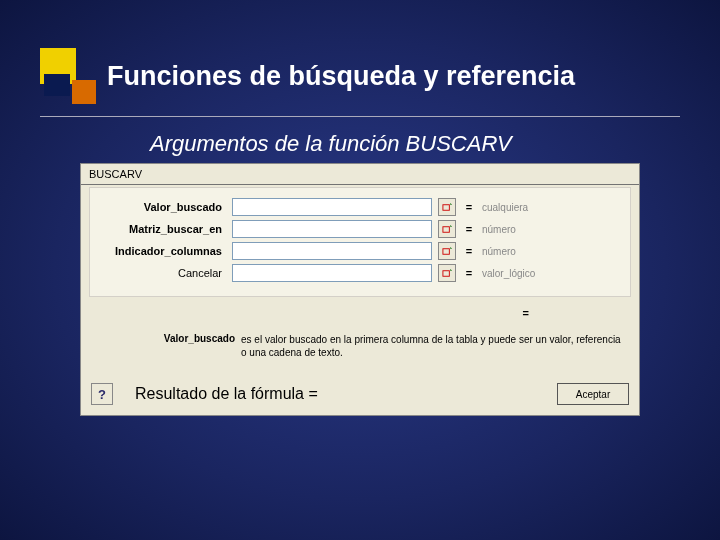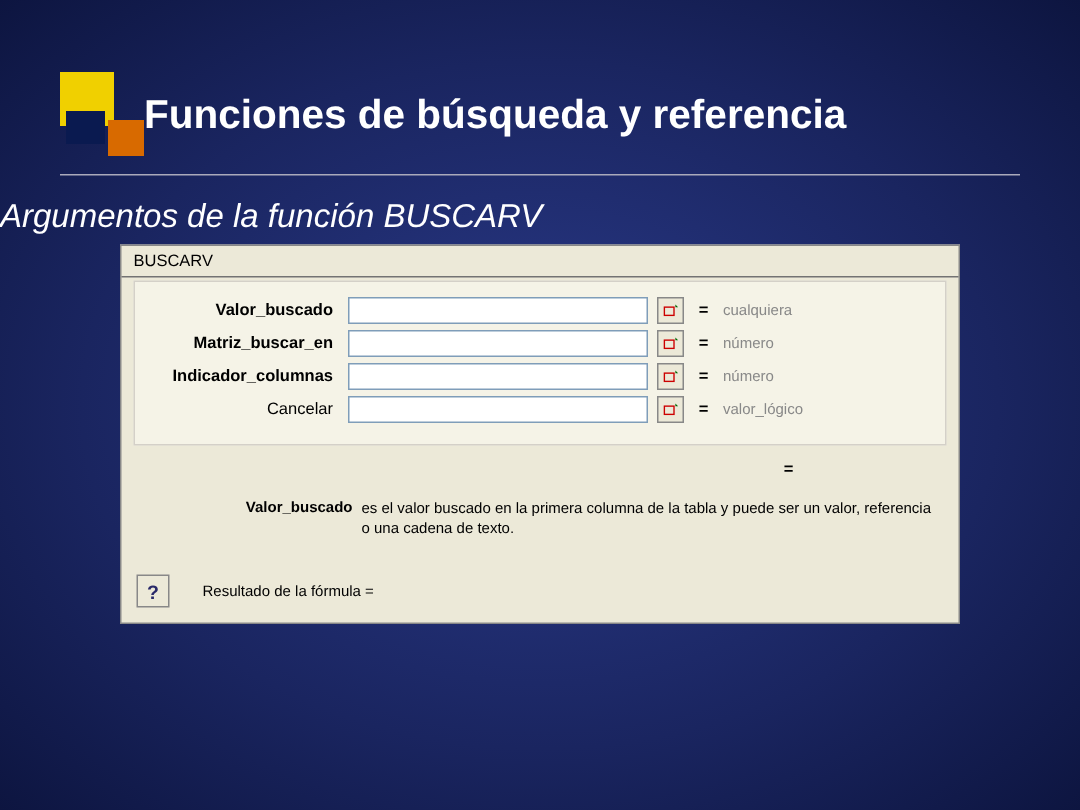--- a/index.html
+++ b/index.html
@@ -5,21 +5,21 @@
   * { box-sizing: border-box; margin: 0; padding: 0; }
   html, body { width: 720px; height: 540px; overflow: hidden; }
   body {
     background: radial-gradient(ellipse at center, #2a3a8a 0%, #1a2560 60%, #0d1540 100%);
     font-family: Verdana, Tahoma, sans-serif;
   }
   .slide-title-wrap {
     display: flex;
     align-items: center;
     padding: 48px 40px 8px 40px;
-    gap: 0;
+    gap: 11px;
   }
   .title-icon {
     position: relative;
     width: 56px;
     height: 56px;
     flex-shrink: 0;
   }
   .title-icon .sq-yellow {
     position: absolute;
     top: 0; left: 0;
@@ -45,20 +45,21 @@
   }
   .title-underline {
     height: 1px;
     background: #aab;
     margin: 4px 40px 14px 40px;
   }
   .subtitle {
     color: #ffffff;
     font-style: italic;
     font-size: 22px;
+    margin-left: 150px;
     margin-bottom: 6px;
   }
   .dialog {
     background: #ece9d8;
     border: 1px solid #888;
     margin: 0 80px 0 80px;
     font-size: 11px;
     color: #000;
   }
   .dialog-header {
@@ -142,21 +143,21 @@
     border: 1px solid #888;
     display: flex;
     align-items: center;
     justify-content: center;
     font-size: 13px;
     font-weight: bold;
     color: #2a2a6a;
   }
   .result-label {
     flex: 1;
-    font-size: 10px;
+    font-size: 16px;
     padding-left: 12px;
   }
   .dlg-btn {
     min-width: 72px;
     height: 22px;
     background: #ece9d8;
     border: 1px solid #555;
     font-size: 10px;
     display: flex;
     align-items: center;
@@ -240,15 +241,16 @@
   <div class="param-help">
     <div class="param-help-label">Valor_buscado</div>
     <div class="param-help-text">es el valor buscado en la primera columna de la tabla y puede ser un valor, referencia o una cadena de texto.</div>
   </div>
 
   <div class="footer">
     <div class="help-btn">
       <span>?</span>
     </div>
     <div class="result-label">Resultado de la fórmula =</div>
+    <div class="dlg-btn">Aceptar</div>
   </div>
 
 </div>
 
 </body></html>

